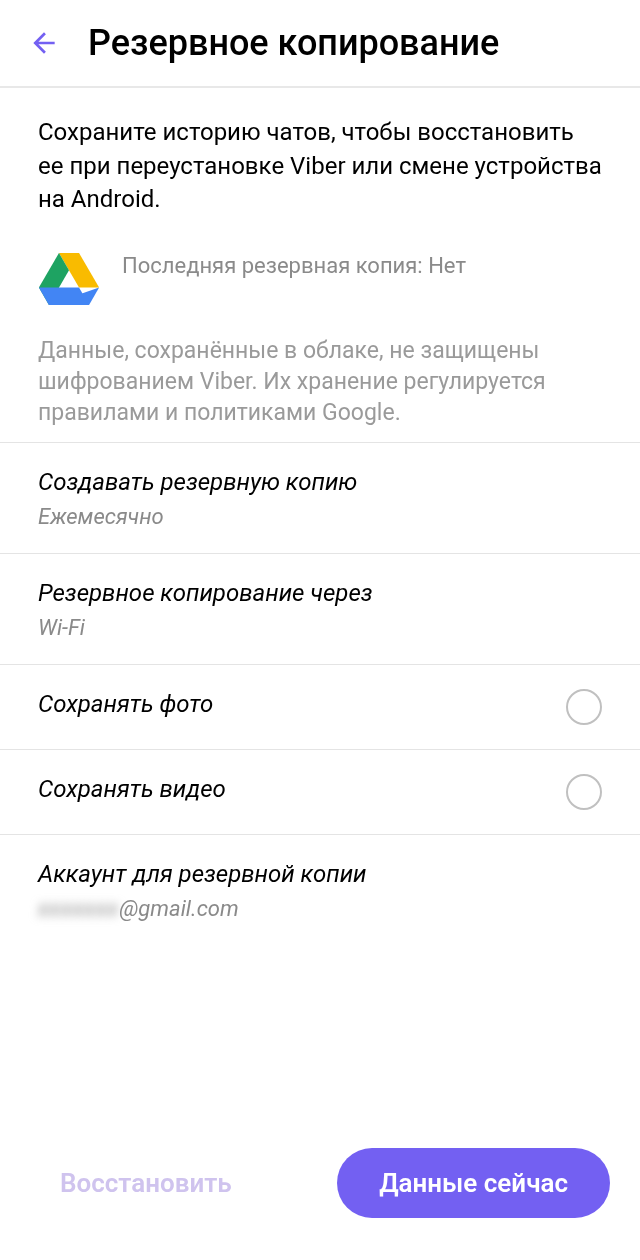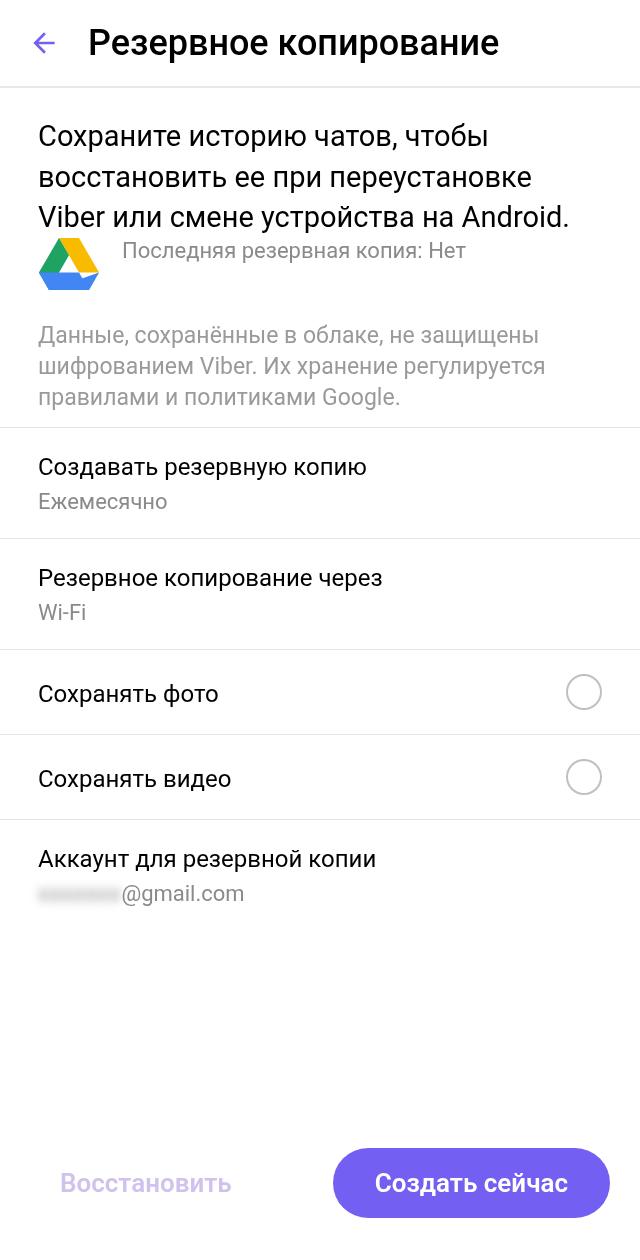--- a/index.html
+++ b/index.html
@@ -30,23 +30,24 @@
   .back-btn svg { width: 32px; height: 32px; }
   .header-title {
     font-size: 36px;
     font-weight: 500;
     color: #000;
   }
   .content {
     padding: 28px 38px 0 38px;
   }
   .intro {
-    font-size: 29px;
+    font-size: 24px;
     line-height: 1.4;
     color: #000;
+    margin-bottom: 36px;
   }
   .drive-row {
     display: flex;
     align-items: flex-start;
     margin-bottom: 28px;
   }
   .drive-icon {
     width: 62px;
     height: 54px;
     margin-right: 22px;
@@ -63,23 +64,24 @@
     margin-bottom: 14px;
   }
   .divider {
     height: 1px;
     background: #e4e4e4;
     margin: 0 -38px;
   }
   .row {
     padding: 24px 0;
     display: flex;
-    align-items: flex-end;
+    align-items: flex-start;
     justify-content: space-between;
     cursor: pointer;
+    font-style: italic;
   }
   .row-text { flex: 1; }
   .row-title {
     font-size: 24px;
     color: #000;
     line-height: 1.3;
   }
   .row-sub {
     font-size: 22px;
     color: #8a8a8a;
@@ -203,14 +205,14 @@
       <div class="account-email">
         <span class="email-blur">xxxxxxx</span><span>@gmail.com</span>
       </div>
     </div>
   </div>
 
 </div>
 
 <div class="footer">
   <div class="btn-text">Восстановить</div>
-  <div class="btn-primary">Создать сейчас</div>
+  <div class="btn-primary">Данные сейчас</div>
 </div>
 
 </body></html>

